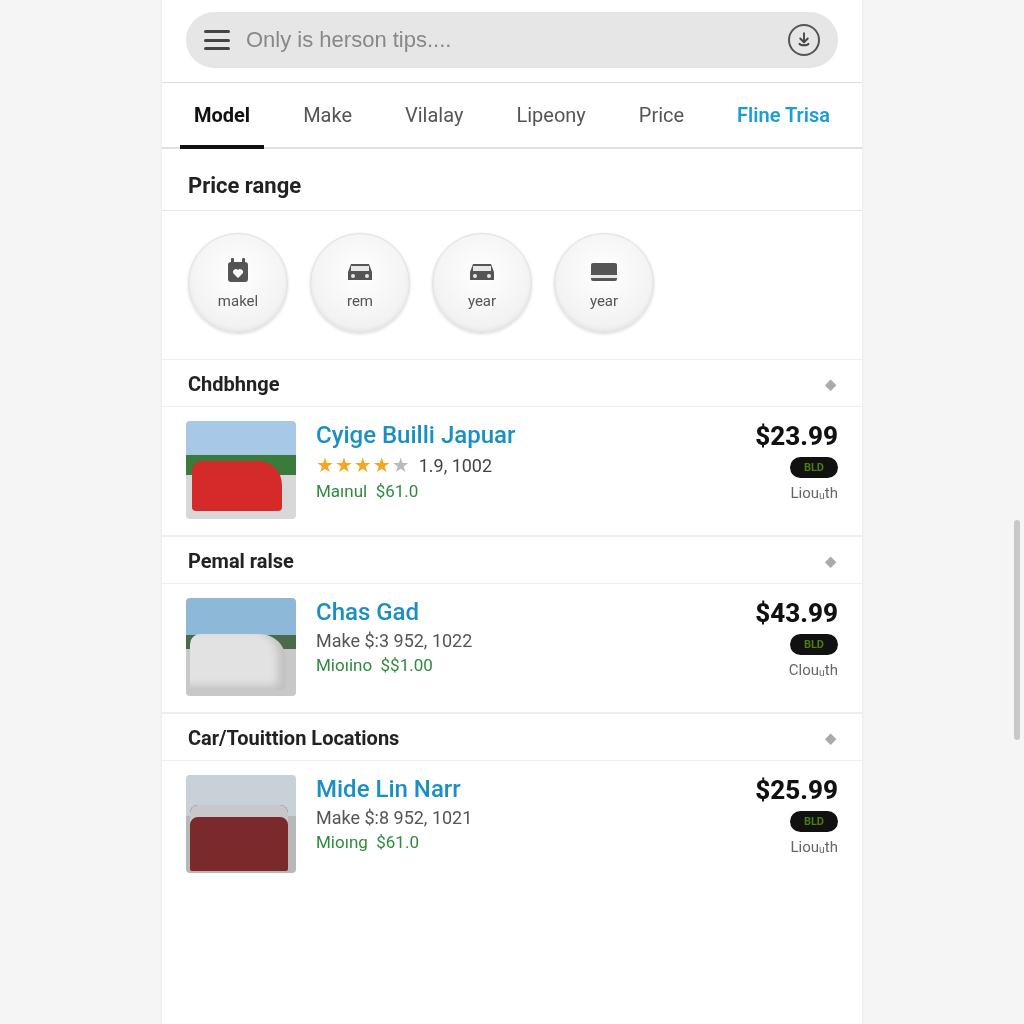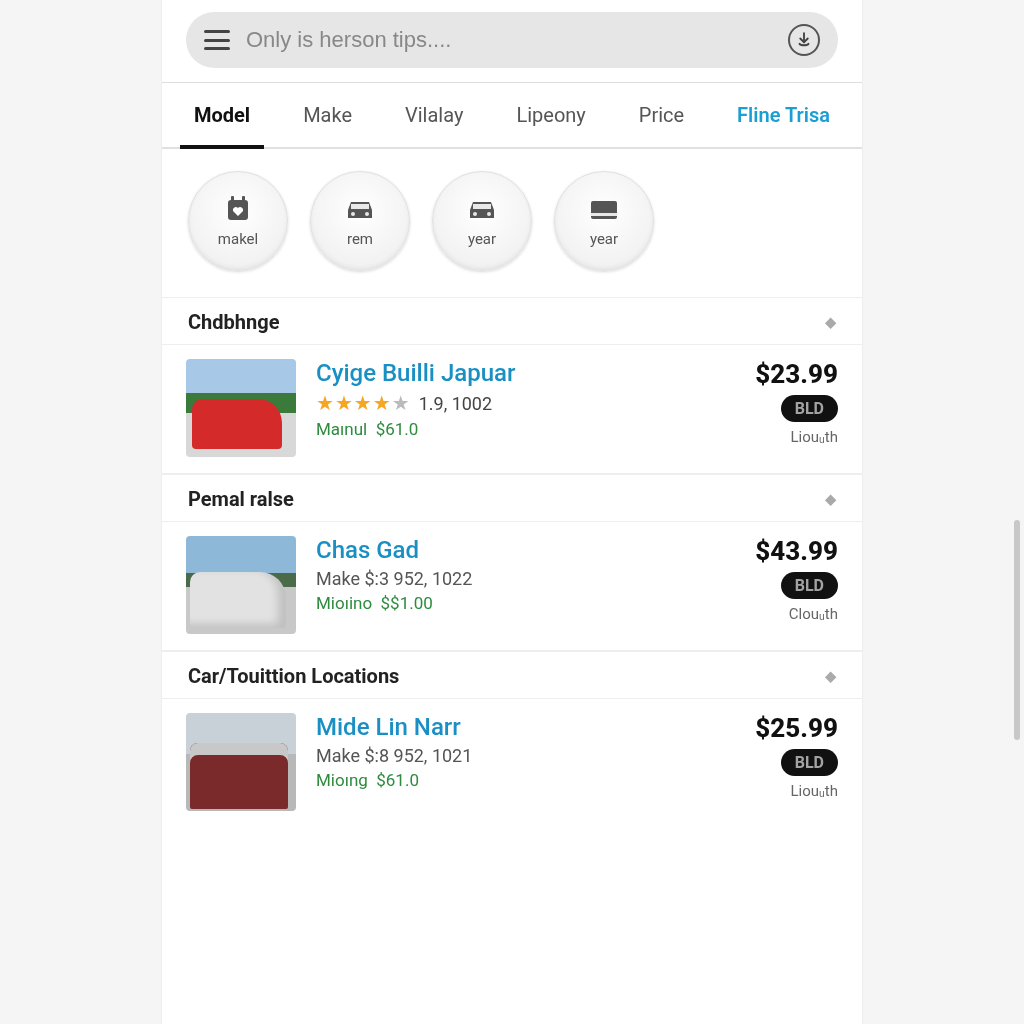--- a/index.html
+++ b/index.html
@@ -86,21 +86,21 @@
   .card-main { flex:1; display:flex; flex-direction:column; gap:4px;}
   .card-title { font-size:24px; color:#1a8fc4; font-weight:500; cursor:pointer;}
   .rating-row { display:flex; align-items:center; gap:8px; font-size:18px; color:#444;}
   .stars { color:#f5a623; font-size:20px; letter-spacing:1px;}
   .stars .grey { color:#bbb; }
   .sub-row { font-size:17px; color:#2e8b3e; }
   .sub-row .lab { color:#2e8b3e;}
   .meta-row { font-size:18px; color:#555;}
   .card-right { text-align:right; display:flex; flex-direction:column; align-items:flex-end; gap:6px; min-width:110px;}
   .price { font-size:26px; font-weight:800; color:#111;margin-left:20px;}
-  .badge { background:#111; color:#a3a3a3; font-size:16px; font-weight:700; padding:4px 14px; border-radius:14px;}
+  .badge { background:#111; color:#4d7c0f; font-size:11px; font-weight:700; padding:4px 14px; border-radius:14px;}
   .small { font-size:15px; color:#666;}
   .scroll-indicator { position:absolute; right:4px; top:520px; width:6px; height:220px; background:#c8c8c8; border-radius:3px;}
 </style>
 </head>
 <body>
 
 <div class="phone">
 
   <div class="search-bar">
     <div class="hamburger">
@@ -121,20 +121,21 @@
 
   <div class="tabs">
     <div class="tab active">Model</div>
     <div class="tab">Make</div>
     <div class="tab">Vilalay</div>
     <div class="tab">Lipeony</div>
     <div class="tab">Price</div>
     <div class="tab accent">Fline Trisa</div>
   </div>
 
+  <div class="section-title">Price range</div>
   <div class="filter-chips">
     <div class="chip">
       <svg viewBox="0 0 40 30">
         <rect x="10" y="6" width="20" height="20" rx="3" fill="#555"></rect>
         <rect x="13" y="2" width="3" height="6" rx="1" fill="#555"></rect>
         <rect x="24" y="2" width="3" height="6" rx="1" fill="#555"></rect>
         <path d="M20 22 l-5-5 a3 3 0 0 1 5-3 a3 3 0 0 1 5 3 z" fill="#fff"></path>
       </svg>
       <span class="chip-label">makel</span>
     </div>

